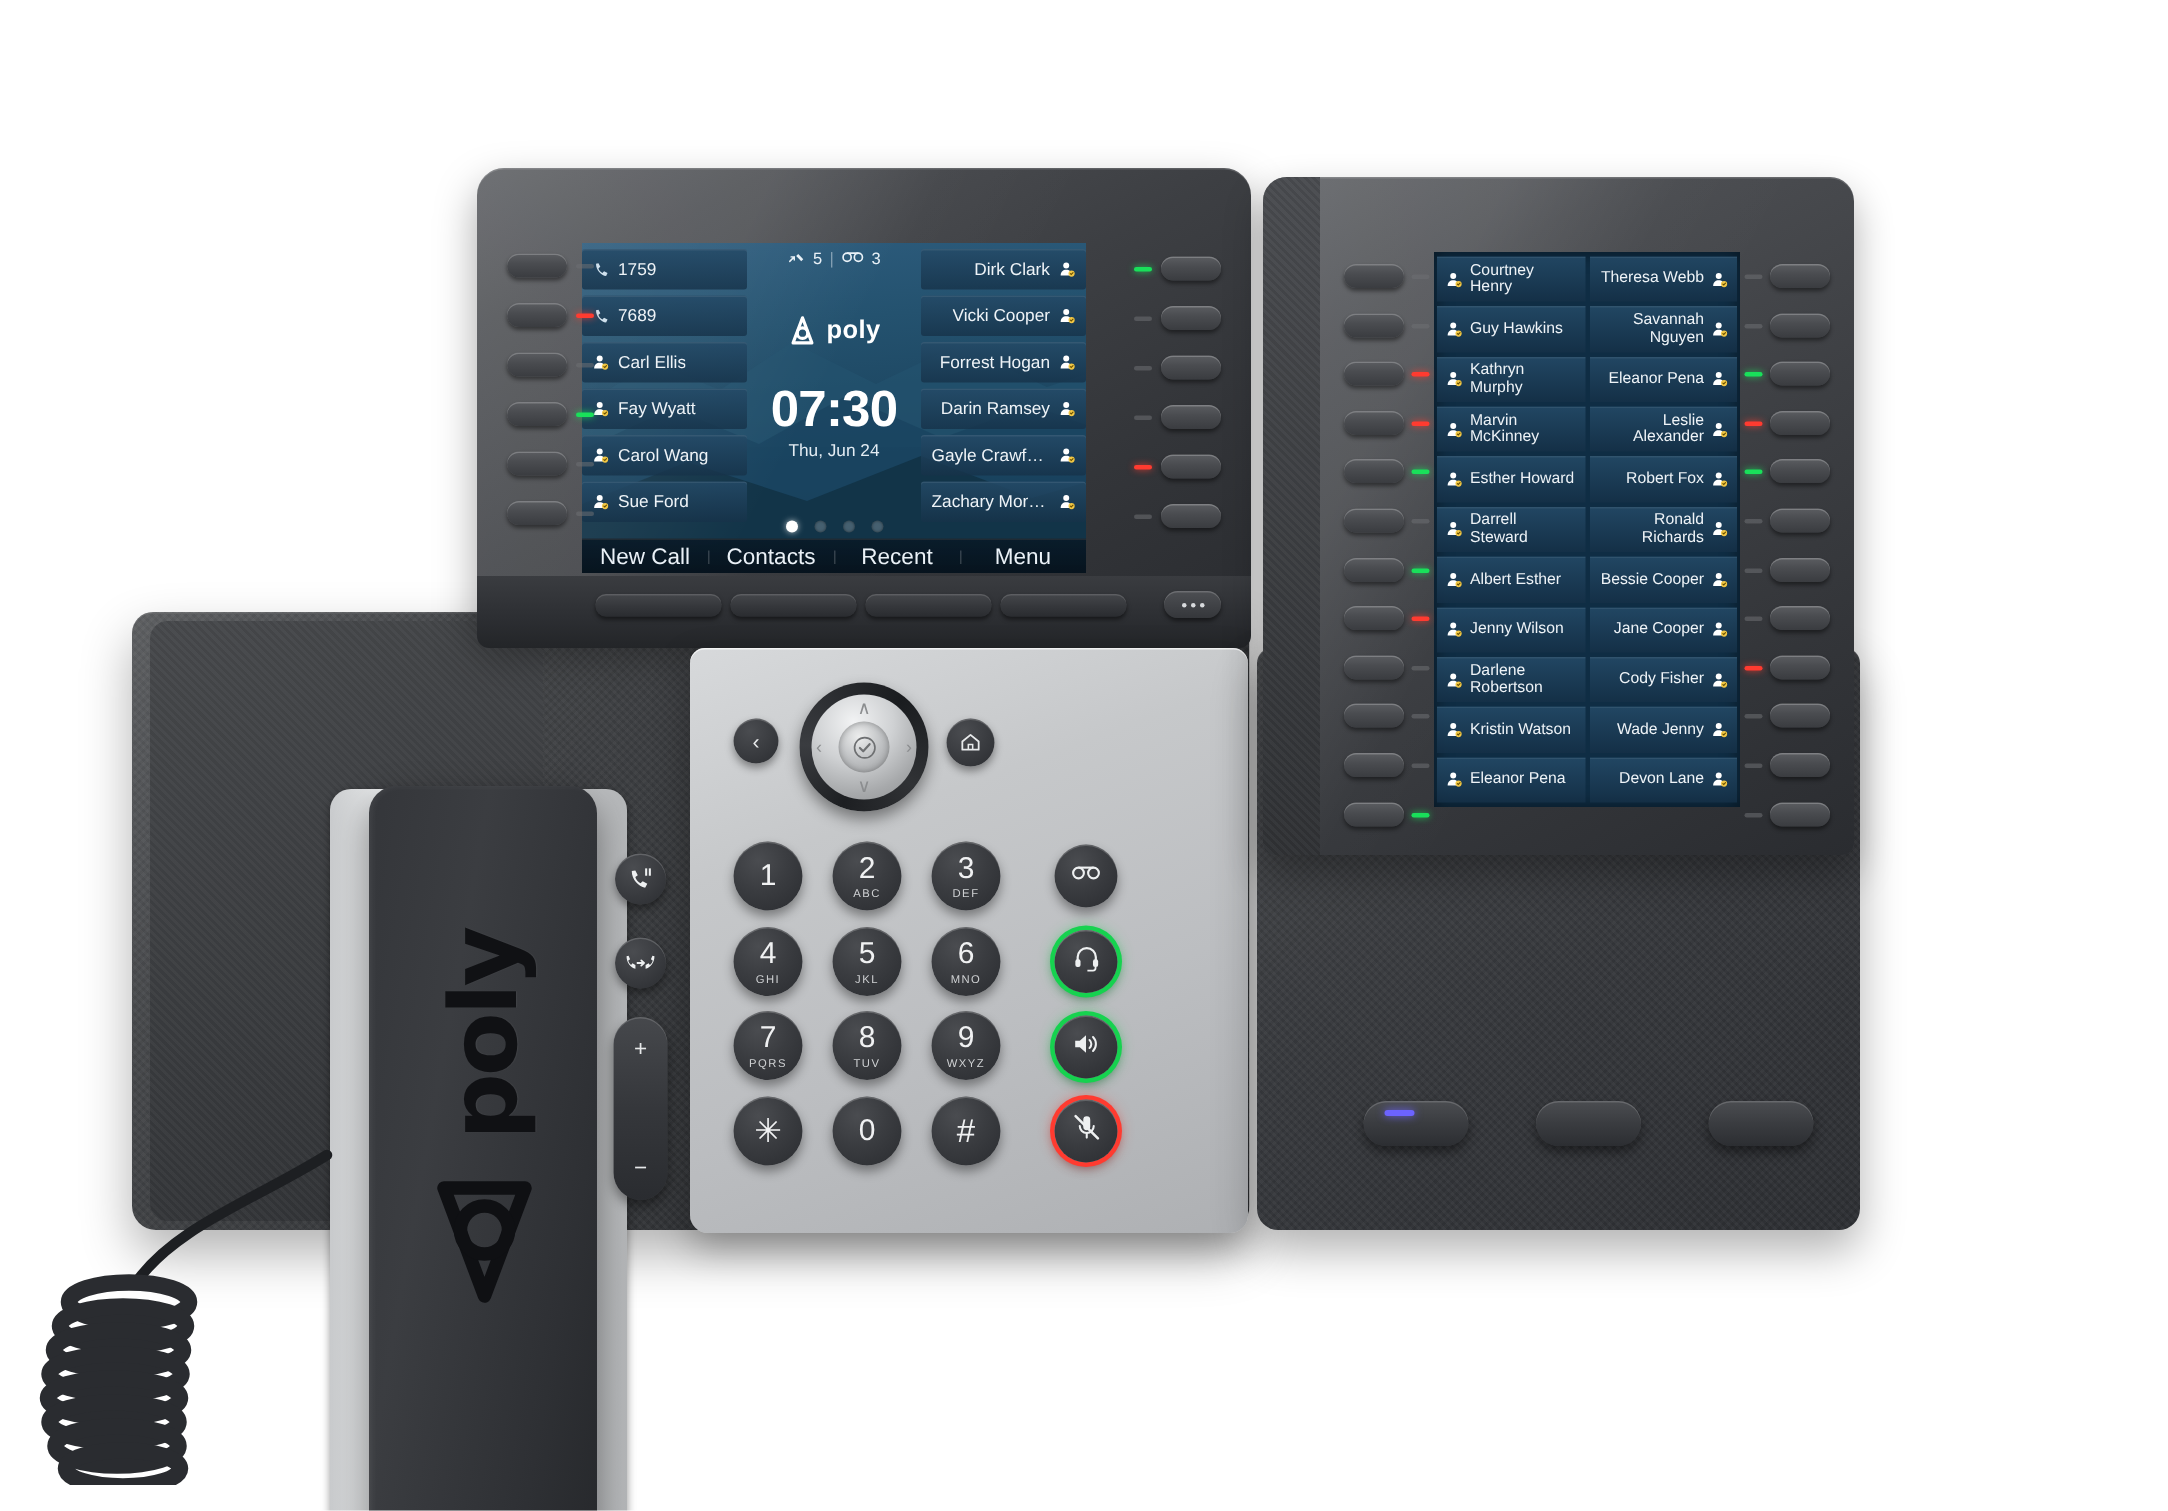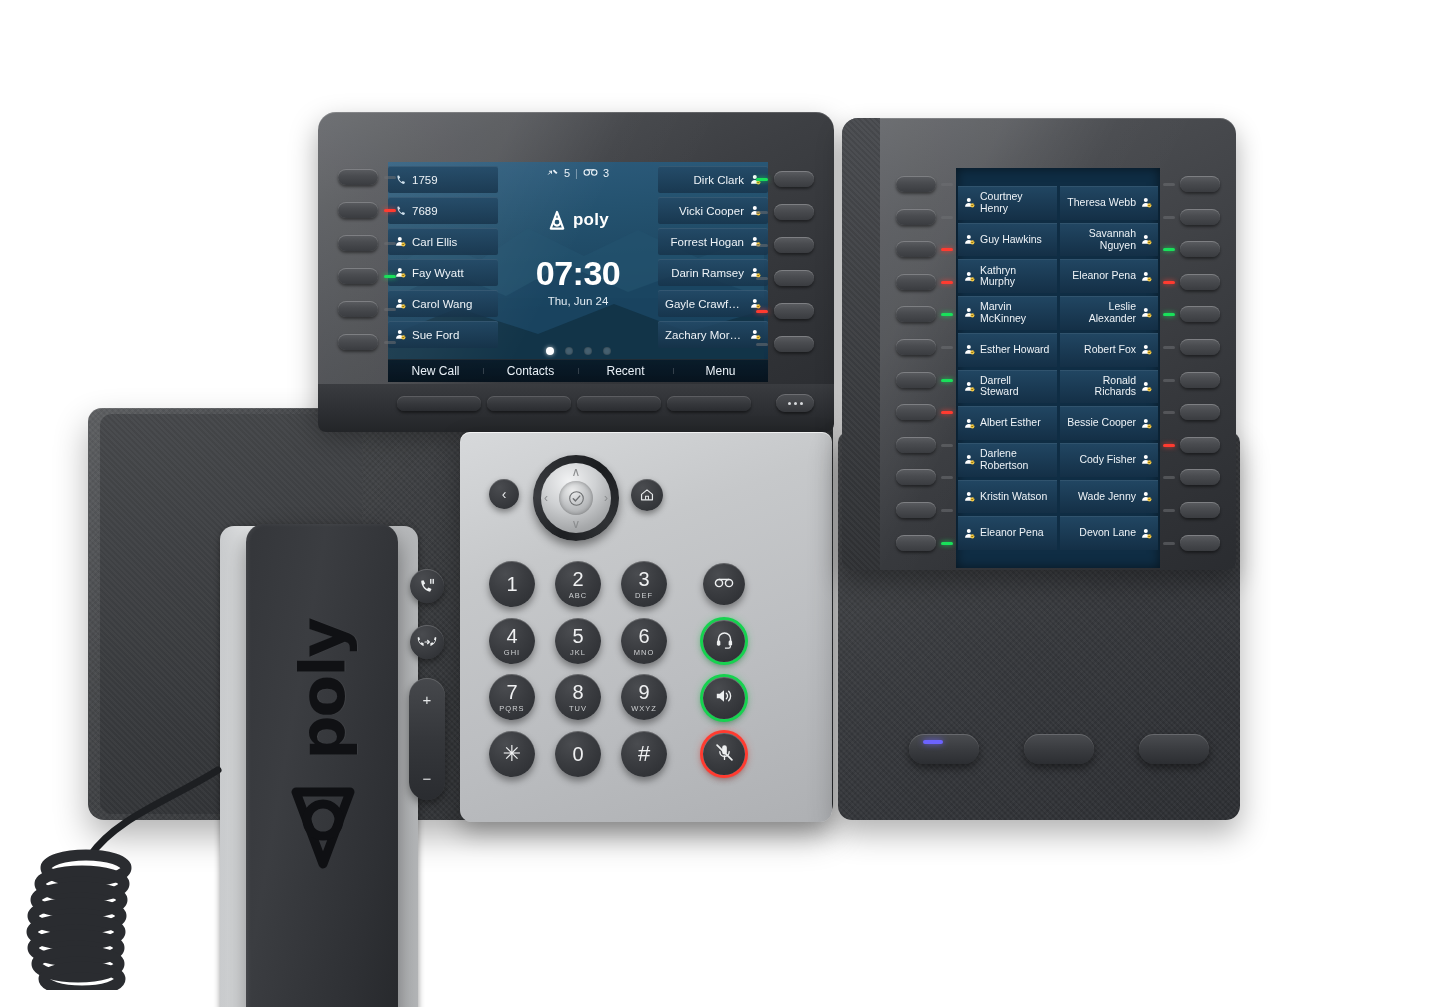--- a/index.html
+++ b/index.html
@@ -85,21 +85,21 @@
   }
   
   #softkey-shelf{
     position:absolute;left:318px;top:384px;width:516px;height:48px;
     border-radius:0 0 8px 8px;
     background:linear-gradient(180deg,#3a3c40,#2c2e32 60%,#232528);
   }
 
   
   #lcd{
-    position:absolute;left:388px;top:162px;width:380px;height:220px;
+    position:absolute;left:388px;top:162px;width:336px;height:220px;
     overflow:hidden;background:#14354f;
     box-shadow:inset 0 0 12px rgba(0,0,0,.5);
   }
   
   .wp{position:absolute;inset:0;}
   .wp-sky{position:absolute;inset:0;
     background:linear-gradient(175deg,#2d5c7d 0%,#24526f 26%,#1d4762 52%,#143a53 76%,#0e2b3f 100%);}
   .wp-ridge{position:absolute;left:0;right:0;}
 
   .lcd-grid{position:absolute;inset:0;display:flex;flex-direction:column;}
@@ -140,21 +140,21 @@
   .dot{width:8px;height:8px;border-radius:50%;background:rgba(255,255,255,.22);
        box-shadow:inset 0 0 2px rgba(0,0,0,.5);}
   .dot.on{background:#ffffff;box-shadow:0 0 4px rgba(255,255,255,.7);}
 
   
   #lcd-softbar{
     height:22px;display:flex;align-items:center;
     background:linear-gradient(180deg,rgba(9,26,40,.92),rgba(6,18,28,.96));
     border-top:1px solid rgba(255,255,255,.10);
   }
-  .sk{flex:1;text-align:center;color:#eaf1f7;font-size:12px;position:relative;}
+  .sk{flex:1;text-align:center;color:#eaf1f7;font-size:15px;position:relative;}
   .sk + .sk::before{
     content:"";position:absolute;left:0;top:4px;bottom:4px;width:1px;background:rgba(255,255,255,.18);
   }
 
   
   .hardkey{
     position:absolute;width:40px;height:16px;border-radius:8px;
     background:linear-gradient(180deg,#5b5d61 0%,#4a4c50 42%,#3a3c40 100%);
     box-shadow:0 2px 3px rgba(0,0,0,.45), inset 0 1px 0 rgba(255,255,255,.22);
   }
@@ -276,21 +276,21 @@
     position:absolute;left:842px;top:118px;width:38px;height:452px;
     border-radius:16px 0 0 8px;
     background:
       repeating-linear-gradient(45deg, rgba(255,255,255,.025) 0 2px, rgba(0,0,0,.05) 2px 4px),
       linear-gradient(180deg,#4a4c50,#303235);
   }
   #exp-lcd{
     position:absolute;left:956px;top:168px;width:204px;height:364px;
     background:#0f2d44;overflow:hidden;
     box-shadow:inset 0 0 12px rgba(0,0,0,.55);
-    display:flex;flex-direction:column;padding:18px 0;gap:3px;
+    display:flex;flex-direction:column;padding:3px 0;gap:3px;
   }
   .exp-row{display:flex;gap:3px;padding:0 2px;flex:1;}
   .exp-key{
     flex:1;display:flex;align-items:center;gap:5px;padding:0 6px;
     color:#eef3f7;font-size:10.5px;line-height:1.1;
     background:linear-gradient(180deg,rgba(36,74,103,.88),rgba(21,48,71,.82));
     box-shadow:inset 0 1px 0 rgba(255,255,255,.07);
     overflow:hidden;
   }
   .exp-key.right{justify-content:flex-end;text-align:right;}
@@ -819,20 +819,40 @@
           <svg class="contact-ico" width="11" height="11" viewBox="0 0 16 16">
     <circle cx="7" cy="4.3" r="2.9" fill="#ffffff"></circle>
     <path d="M1.6 14 C1.6 10.4 4 8.6 7 8.6 C10 8.6 12.4 10.4 12.4 14 Z" fill="#ffffff"></path>
     <circle cx="12.2" cy="12.2" r="3" fill="#f2c744"></circle>
     <path d="M11 12.2 L11.9 13.1 L13.6 11.3" stroke="#6b5200" stroke-width="1.1" fill="none" stroke-linecap="round"></path>
           </svg>
           <span class="lbl">Albert Esther</span>
         </div>
         <div class="exp-key right">
           <span class="lbl">Bessie Cooper</span>
+          <svg class="contact-ico" width="11" height="11" viewBox="0 0 16 16">
+    <circle cx="7" cy="4.3" r="2.9" fill="#ffffff"></circle>
+    <path d="M1.6 14 C1.6 10.4 4 8.6 7 8.6 C10 8.6 12.4 10.4 12.4 14 Z" fill="#ffffff"></path>
+    <circle cx="12.2" cy="12.2" r="3" fill="#f2c744"></circle>
+    <path d="M11 12.2 L11.9 13.1 L13.6 11.3" stroke="#6b5200" stroke-width="1.1" fill="none" stroke-linecap="round"></path>
+          </svg>
+        </div>
+      </div>
+      <div class="exp-row">
+        <div class="exp-key">
+          <svg class="contact-ico" width="11" height="11" viewBox="0 0 16 16">
+    <circle cx="7" cy="4.3" r="2.9" fill="#ffffff"></circle>
+    <path d="M1.6 14 C1.6 10.4 4 8.6 7 8.6 C10 8.6 12.4 10.4 12.4 14 Z" fill="#ffffff"></path>
+    <circle cx="12.2" cy="12.2" r="3" fill="#f2c744"></circle>
+    <path d="M11 12.2 L11.9 13.1 L13.6 11.3" stroke="#6b5200" stroke-width="1.1" fill="none" stroke-linecap="round"></path>
+          </svg>
+          <span class="lbl">Jenny Wilson</span>
+        </div>
+        <div class="exp-key right">
+          <span class="lbl">Jane Cooper</span>
           <svg class="contact-ico" width="11" height="11" viewBox="0 0 16 16">
     <circle cx="7" cy="4.3" r="2.9" fill="#ffffff"></circle>
     <path d="M1.6 14 C1.6 10.4 4 8.6 7 8.6 C10 8.6 12.4 10.4 12.4 14 Z" fill="#ffffff"></path>
     <circle cx="12.2" cy="12.2" r="3" fill="#f2c744"></circle>
     <path d="M11 12.2 L11.9 13.1 L13.6 11.3" stroke="#6b5200" stroke-width="1.1" fill="none" stroke-linecap="round"></path>
           </svg>
         </div>
       </div>
       <div class="exp-row">
         <div class="exp-key">

